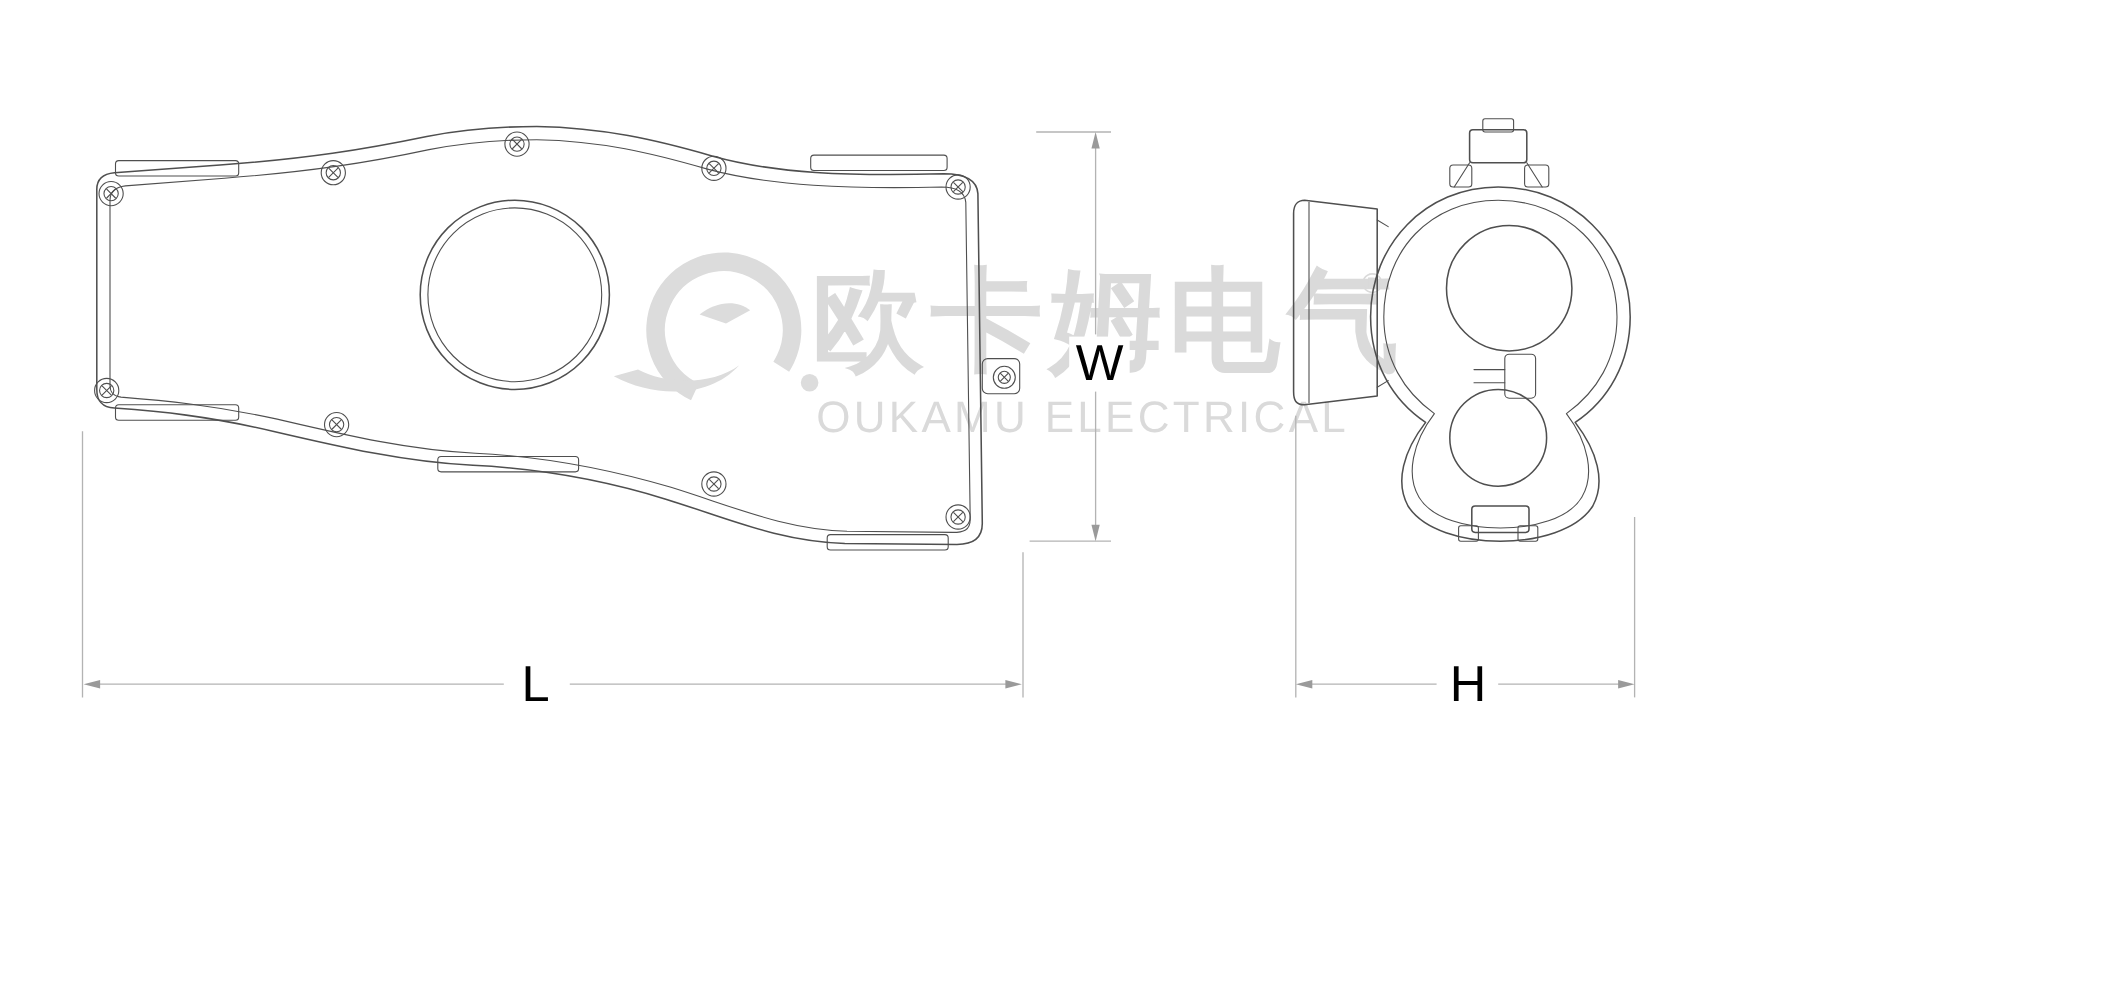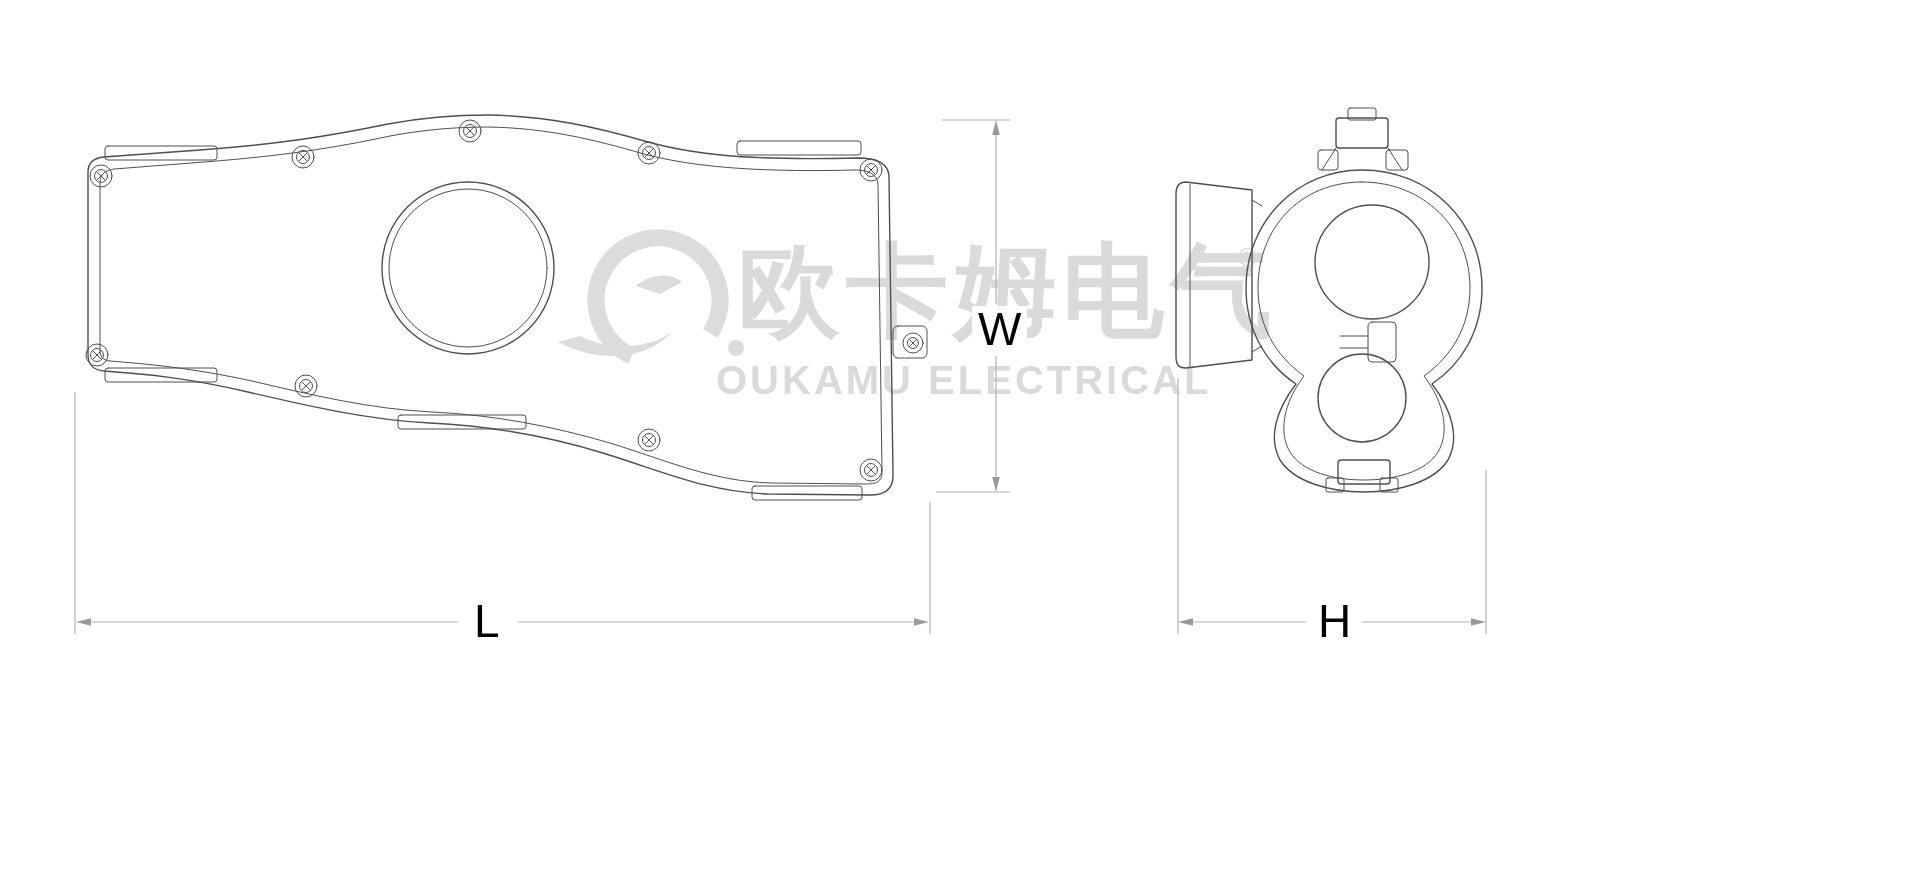--- a/index.html
+++ b/index.html
@@ -15,22 +15,22 @@
   .wm-cn{
     position:absolute;left:738px;top:240px;
     font-size:102px;font-weight:bold;letter-spacing:6px;
     color:#dadada;white-space:nowrap;line-height:1;
   }
   .wm-reg{
     position:absolute;left:1238px;top:244px;
     font-size:26px;font-weight:bold;color:#dadada;line-height:1;
   }
   .wm-en{
-    position:absolute;left:716px;top:360px;
-    font-size:40px;font-weight:bold;letter-spacing:3px;
+    position:absolute;left:742px;top:360px;
+    font-size:40px;font-weight:normal;letter-spacing:3px;
     color:#dadada;white-space:nowrap;line-height:1;
   }
   .wm-logo{position:absolute;left:540px;top:190px;}
   
   .drawing{position:absolute;inset:0;z-index:2;}
   .drawing svg{display:block;}
   .stroke{fill:none;stroke:#4f4f4f;stroke-width:1.4;stroke-linejoin:round;stroke-linecap:round;}
   .stroke-thin{fill:none;stroke:#4f4f4f;stroke-width:1;stroke-linejoin:round;stroke-linecap:round;}
   .dim{fill:none;stroke:#b3b3b3;stroke-width:1.2;}
   .dim-arrow{fill:#9a9a9a;stroke:none;}

